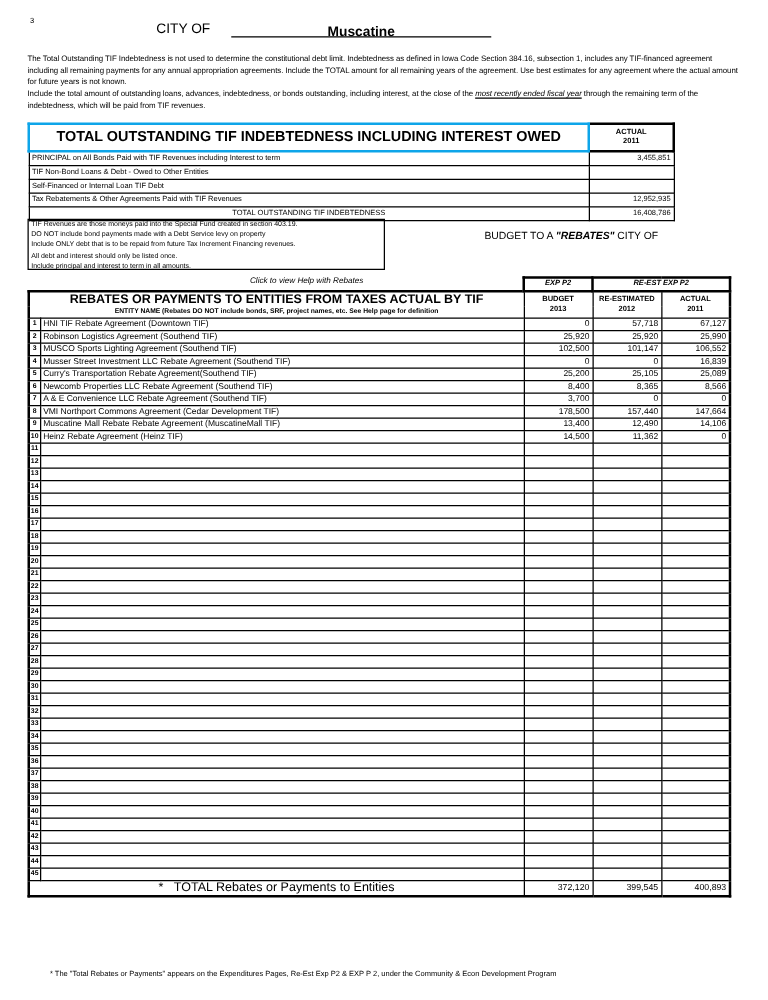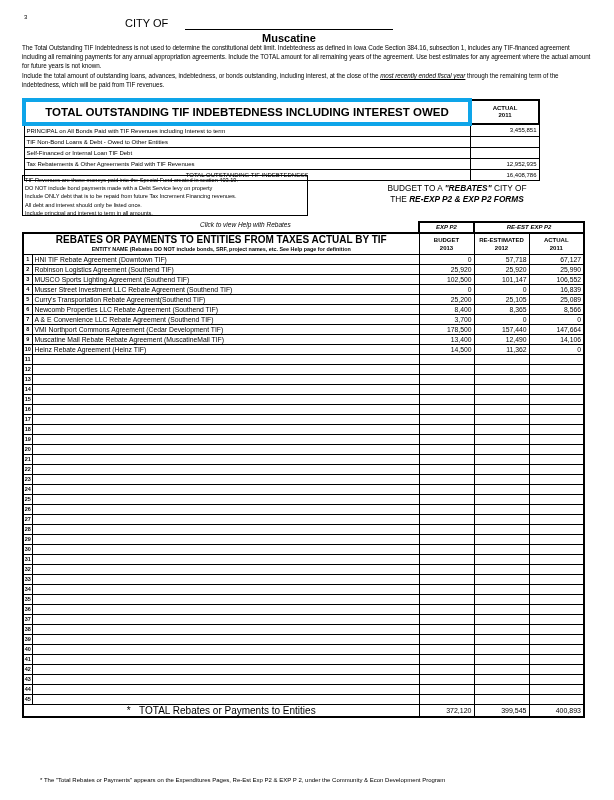--- a/index.html
+++ b/index.html
@@ -2,29 +2,29 @@
 <html><head>
 <meta charset="utf-8">
 <style>
   html, body { margin:0; padding:0; background:#fff; }
   body { width:614px; height:800px; position:relative; overflow:hidden;
          font-family:"Liberation Sans", sans-serif; color:#000; }
   .abs { position:absolute; }
   .mark { left:24px; top:14px; font-size:6px; }
   .city-label { left:125px; top:17px; font-size:11px; font-weight:normal; }
   .city-line { left:185px; top:29px; width:208px; border-bottom:1px solid #000; }
-  .city-name { left:185px; top:32px; width:208px; text-align:center; font-size:11px; font-weight:bold; }
+  .city-name { left:185px; top:20px; width:208px; text-align:center; font-size:11px; font-weight:bold; }
   .intro { left:22px; top:43px; width:570px; font-size:6.3px; line-height:9px; letter-spacing:-0.05px; }
   .intro p { margin:0 0 1px 0; }
   .intro .u { text-decoration:underline; font-style:italic; }
 
   table { border-collapse:collapse; }
   .top-table { position:absolute; left:22px; top:98px; width:518px; font-size:6px; }
   .top-table td { border:1px solid #000; padding:0 2px; height:10px; line-height:9px; white-space:nowrap; }
-  .top-table .hdr { font-size:11.5px; font-weight:bold; text-align:center; height:20px; border:4px solid #0ea5e9; }
+  .top-table .hdr { font-size:11.5px; font-weight:bold; text-align:center; height:20px; border:2px solid #0ea5e9; }
   .top-table .actual-hdr { font-size:6px; font-weight:bold; text-align:center; width:62px; border:2px solid #000; line-height:7px; }
   .top-table .val { text-align:right; }
   .top-table .tot { text-align:center; }
 
   .note-box { left:22px; top:175px; width:286px; height:41px; border:1px solid #000; font-size:5.6px; line-height:8.2px; padding:0 2px; box-sizing:border-box; }
   .notice { left:362px; top:183px; width:190px; text-align:center; font-size:8.3px; line-height:10.5px; }
   .notice b i { font-style:italic; }
   .help-link { left:200px; top:221px; font-size:6.5px; font-style:italic; cursor:pointer; }
 
   .main { position:absolute; left:22px; top:221px; width:563px; font-size:6.8px; }
@@ -86,21 +86,20 @@
 <div class="abs note-box">
   <div>TIF Revenues are those moneys paid into the Special Fund created in section 403.19.</div>
   <div>DO NOT include bond payments made with a Debt Service levy on property</div>
   <div>Include ONLY debt that is to be repaid from future Tax Increment Financing revenues.</div>
   <div>All debt and interest should only be listed once.</div>
   <div>Include principal and interest to term in all amounts.</div>
 </div>
 
 <div class="abs notice">
   <div><span>BUDGET TO A </span><b><i>"REBATES"</i></b><span> CITY OF</span></div>
-  <div><span>THE </span><b><i>RE-EXP P2 &amp; EXP P2 FORMS</i></b></div>
 </div>
 
 <div class="abs help-link">Click to view Help with Rebates</div>
 
 <table class="main" id="rebates">
   <tbody>
       <tr>
     <td class="blank-top" colspan="2" style="width:390px"></td>
     <td class="grp">EXP P2</td>
     <td class="grp last" colspan="2">RE-EST EXP P2</td>

